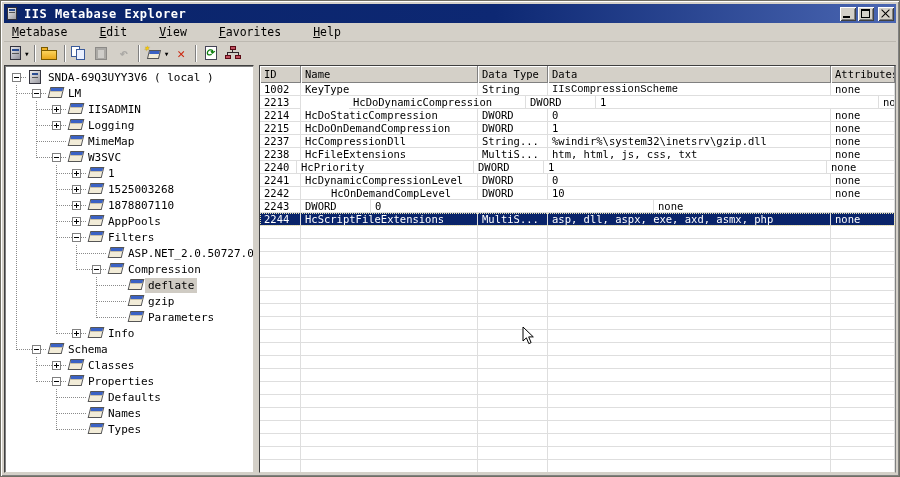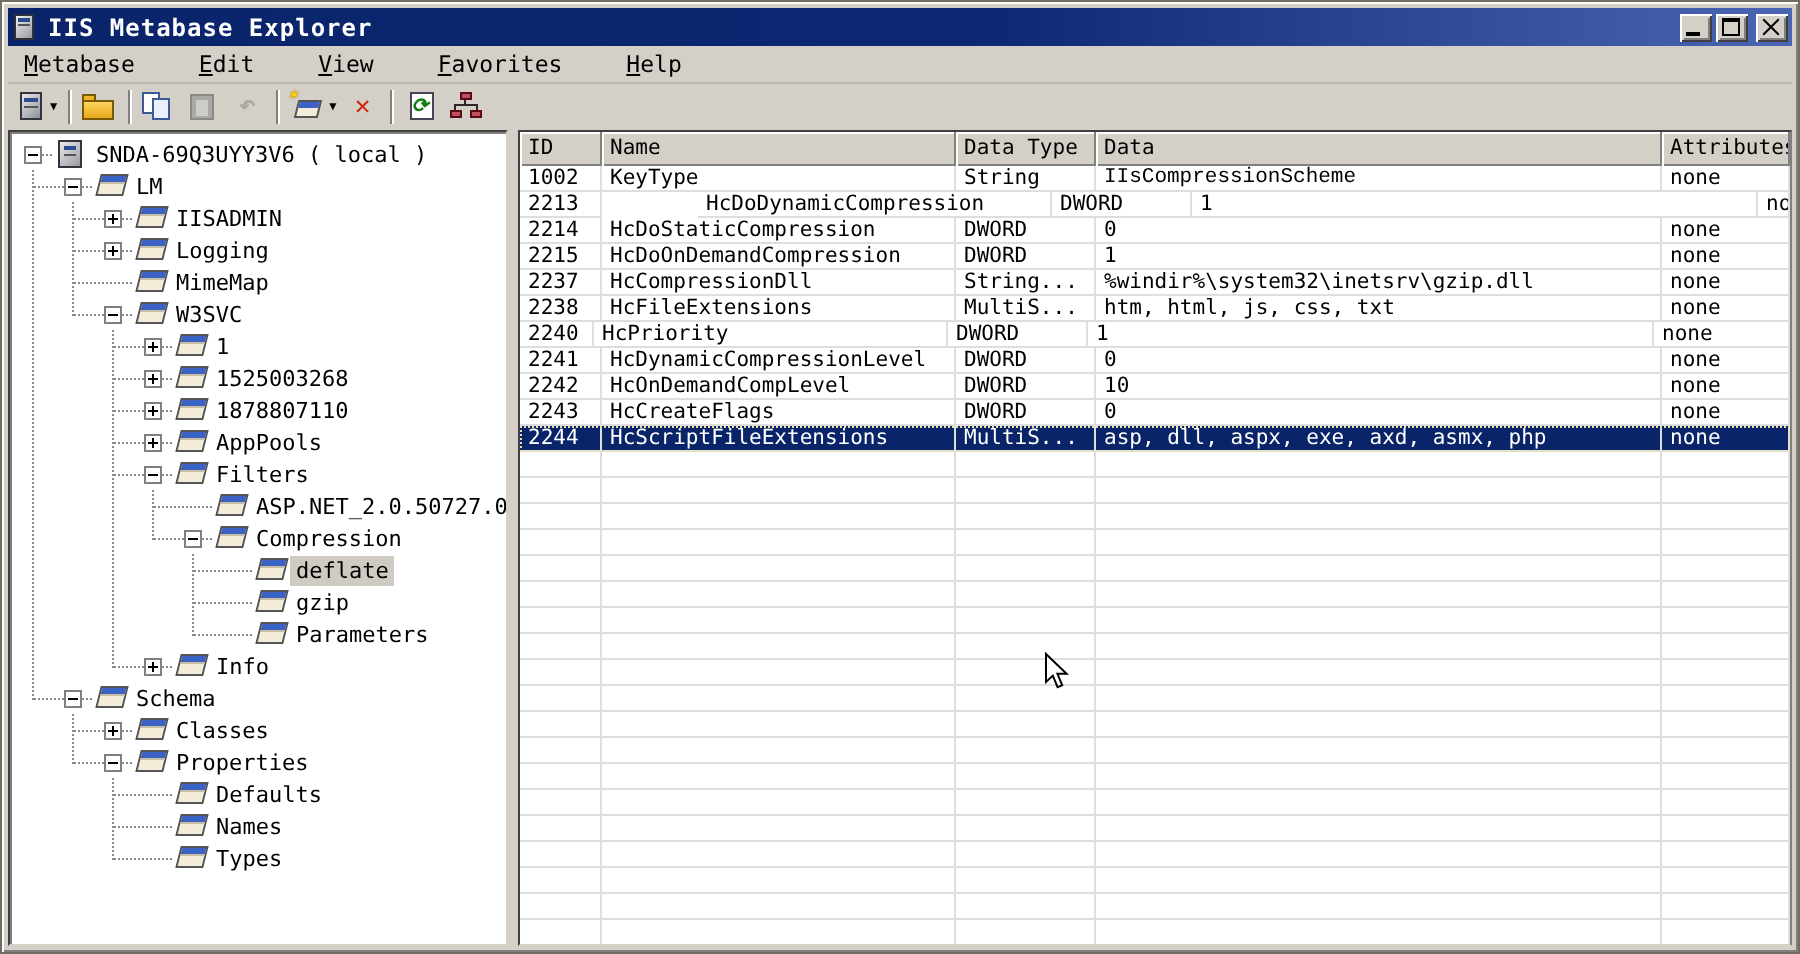--- a/index.html
+++ b/index.html
@@ -575,28 +575,27 @@
           </div>
           <div class="trowv">
             <div class="tcell" style="width: 41px;">2241</div>
             <div class="tcell" style="width: 177px;">HcDynamicCompressionLevel</div>
             <div class="tcell" style="width: 70px;">DWORD</div>
             <div class="tcell" style="width: 283px;">0</div>
             <div class="tcell flex">none</div>
           </div>
           <div class="trowv">
             <div class="tcell" style="width: 41px;">2242</div>
-            <div class="tcell" style="width: 177px;">HcOnDemandCompLevel</div>
+            <div class="tcell" style="width: 177px; text-align: center;">HcOnDemandCompLevel</div>
             <div class="tcell" style="width: 70px;">DWORD</div>
             <div class="tcell" style="width: 283px;">10</div>
             <div class="tcell flex">none</div>
           </div>
           <div class="trowv">
             <div class="tcell" style="width: 41px;">2243</div>
-            <div class="tcell" style="width: 177px;">HcCreateFlags</div>
             <div class="tcell" style="width: 70px;">DWORD</div>
             <div class="tcell" style="width: 283px;">0</div>
             <div class="tcell flex">none</div>
           </div>
           <div class="trowv selected">
             <div class="tcell" style="width: 41px;">2244</div>
             <div class="tcell" style="width: 177px;">HcScriptFileExtensions</div>
             <div class="tcell" style="width: 70px;">MultiS...</div>
             <div class="tcell" style="width: 283px;">asp, dll, aspx, exe, axd, asmx, php</div>
             <div class="tcell flex">none</div>

